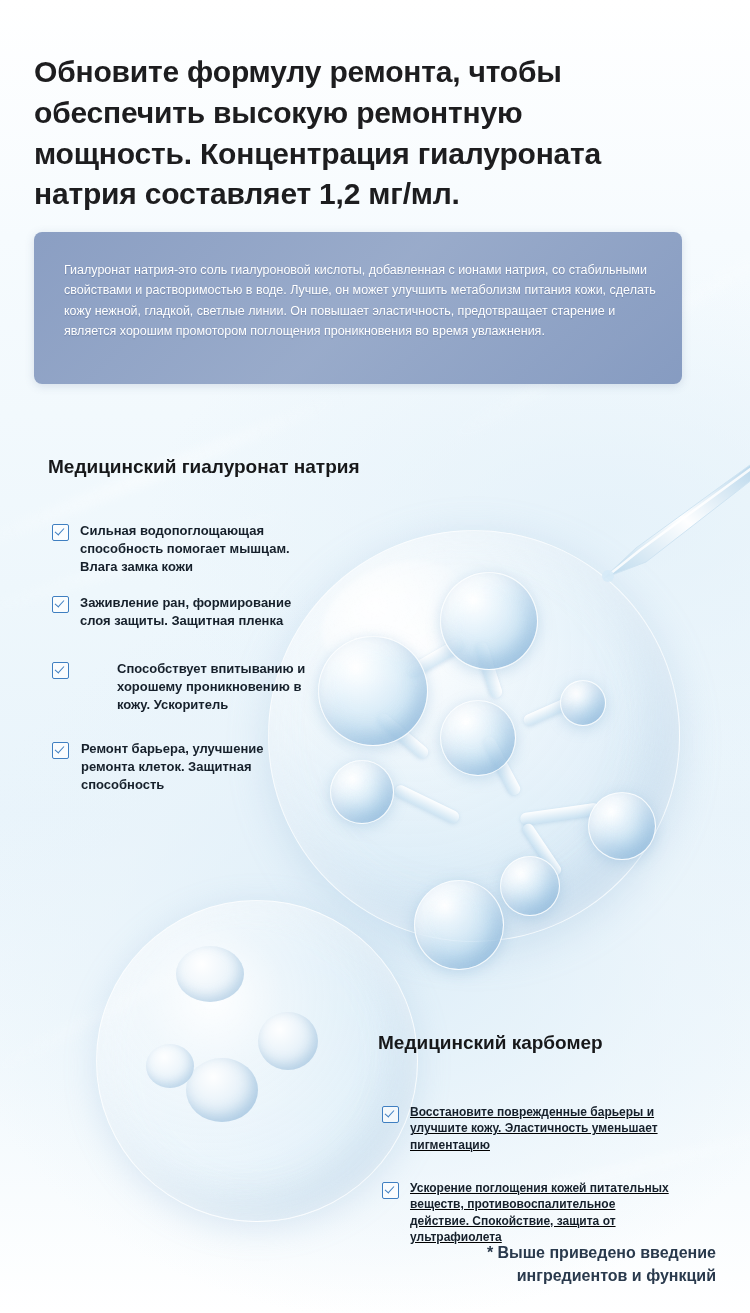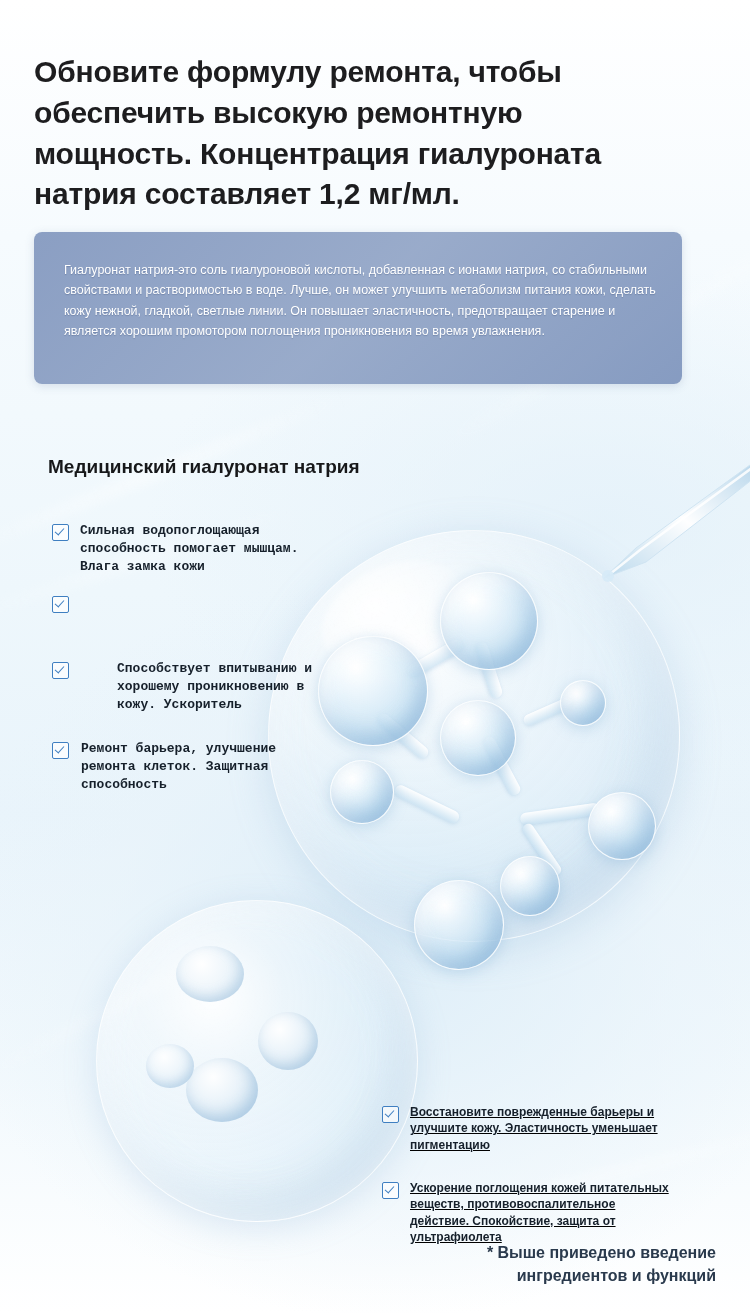--- a/index.html
+++ b/index.html
@@ -175,21 +175,21 @@
     border: solid #3f7fc1;
     border-width: 0 1.8px 1.8px 0;
     transform: rotate(42deg);
   }
   .feature-text {
     font-size: 13px;
     line-height: 1.38;
     color: #16202b;
     font-weight: bold;
   }
-  .list-1 .feature { left: 52px; width: 262px; font-family: Liberation Mono, monospace; }
+  .list-1 .feature { left: 52px; width: 262px; }
   .f1 { top: 522px; }
   .f2 { top: 594px; }
   .f3 { top: 660px; gap: 48px; }
   .f4 { top: 740px; gap: 12px; }
 
   .list-2 .feature { left: 382px; width: 290px; text-decoration: underline; }
   .g1 { top: 1104px; }
   .g2 { top: 1180px; }
   .list-2 .feature-text { font-size: 12px; line-height: 1.36; }
 
@@ -264,31 +264,33 @@
   <div class="art inner-b4"></div>
 
   <div class="sec-title sec-title-1">Медицинский гиалуронат натрия</div>
   <div class="list-1">
     <div class="feature f1">
       <span class="check"></span>
       <span class="feature-text">Сильная водопоглощающая способность помогает мышцам. Влага замка кожи</span>
     </div>
     <div class="feature f2">
       <span class="check"></span>
+      <span class="feature-text">Заживление ран, формирование слоя защиты. Защитная пленка</span>
     </div>
     <div class="feature f3">
       <span class="check"></span>
       <span class="feature-text">Способствует впитыванию и хорошему проникновению в кожу. Ускоритель</span>
     </div>
     <div class="feature f4">
       <span class="check"></span>
       <span class="feature-text">Ремонт барьера, улучшение ремонта клеток. Защитная способность</span>
     </div>
   </div>
 
+  <div class="sec-title sec-title-2">Медицинский карбомер</div>
   <div class="list-2">
     <div class="feature g1">
       <span class="check"></span>
       <span class="feature-text">Восстановите поврежденные барьеры и улучшите кожу. Эластичность уменьшает пигментацию</span>
     </div>
     <div class="feature g2">
       <span class="check"></span>
       <span class="feature-text">Ускорение поглощения кожей питательных веществ, противовоспалительное действие. Спокойствие, защита от ультрафиолета</span>
     </div>
   </div>

